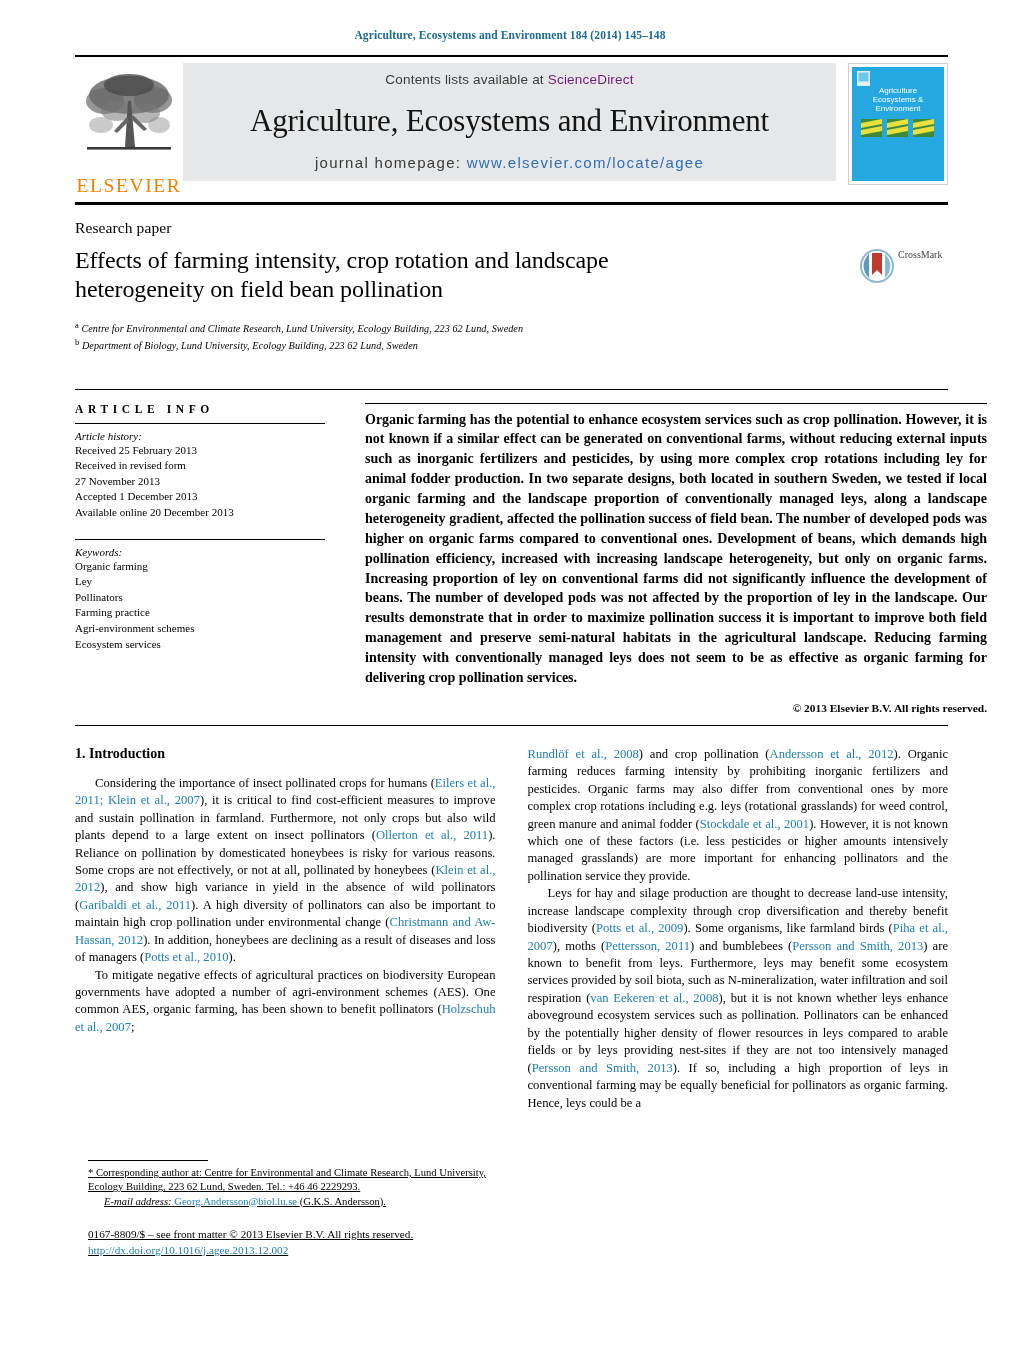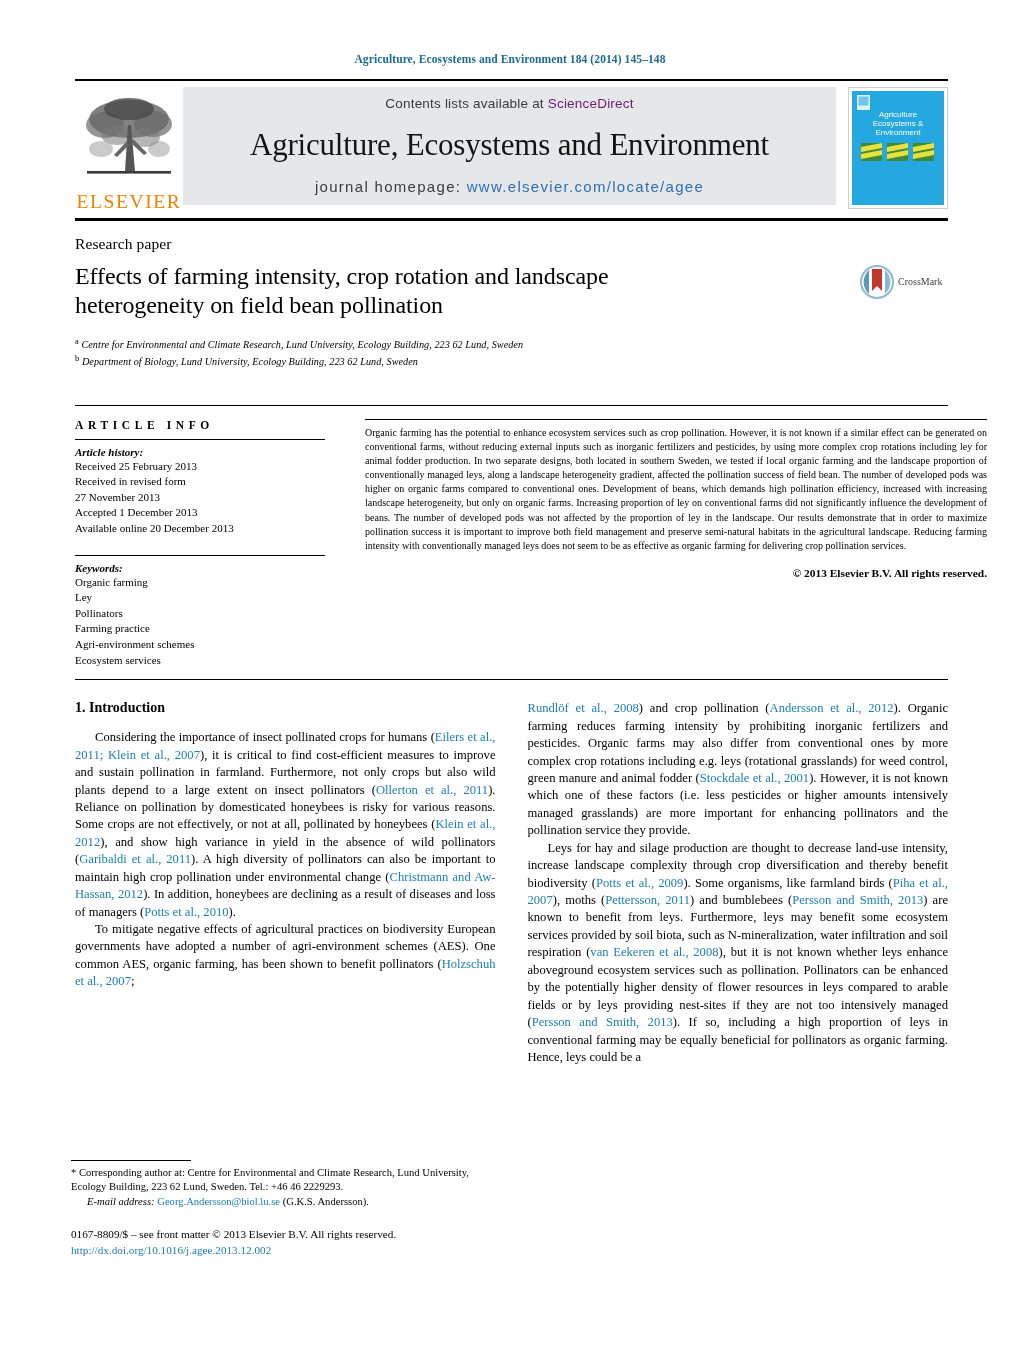--- a/index.html
+++ b/index.html
@@ -23,21 +23,21 @@
     box-sizing: border-box;
   }
 
   
   .running-head {
     text-align: center;
     color: #1b6a92;
     font-size: 11.5px;
     font-weight: bold;
     letter-spacing: 0.1px;
-    padding-top: 53px;
+    padding-top: 29px;
   }
 
   
   .masthead {
     margin: 14px 72px 0 75px;
     border-top: 2.2px solid #000;
     padding-top: 6px;
     display: flex;
     align-items: flex-start;
     gap: 0;
@@ -48,21 +48,21 @@
     flex: 0 0 108px;
     padding-top: 4px;
     text-align: center;
   }
   .tree-svg { display:block; margin: 0 auto; }
   .elsevier-word {
     font-family: "Liberation Serif", serif;
     color: #f08000;
     font-size: 19.5px;
     letter-spacing: 1.6px;
-    margin-top: 9px;
+    margin-top: 17px;
     line-height: 1;
   }
   .journal-band {
     flex: 1 1 auto;
     background: #e6e7e8;
     height: 118px;
     display: flex;
     flex-direction: column;
     justify-content: space-between;
     align-items: center;
@@ -137,21 +137,21 @@
     line-height: 1.42;
     letter-spacing: 0.05px;
   }
   .affil sup { font-style: normal; }
   .crossmark {
     position: absolute;
     right: 0;
     top: 30px;
     width: 88px;
     display: flex;
-    align-items: center;
+    align-items: flex-start;
     gap: 4px;
   }
   .crossmark-label {
     font-family: "Liberation Serif", serif;
     font-size: 10px;
     color: #444;
   }
 
   
   .rule-mid {
@@ -169,33 +169,34 @@
     font-family: "Liberation Serif", serif;
     font-size: 11.5px;
     font-weight: bold;
     letter-spacing: 4.6px;
     margin-bottom: 8px;
   }
   .hr-thin { border-top: 1.1px solid #000; margin-bottom: 6px; }
   .info-sub {
     font-size: 11px;
     font-style: italic;
-    font-weight: bold;
+    font-weight: normal;
     margin-bottom: 1px;
   }
   .info-line {
     font-size: 11px;
     line-height: 1.42;
   }
   .info-gap { height: 18px; }
   .abstract-body {
-    font-size: 10px;
+    font-size: 14px;
     line-height: 1.42;
     text-align: justify;
     hyphens: none;
+    font-weight: bold;
   }
   .copyright {
     text-align: right;
     font-size: 11.4px;
     font-weight: bold;
     margin-top: 14px;
   }
   .rule-after-abs {
     margin: 11px 72px 0 75px;
     border-top: 1.6px solid #000;
@@ -221,23 +222,24 @@
     text-indent: 20px;
     hyphens: none;
   }
   .para + .para { margin-top: 0; }
   .ref { color: #1b7fb0; }
   .link { color: #1b7fb0; }
 
   
   .footnote-area {
     position: absolute;
-    left: 71px;
+    left: 88px;
     top: 1160px;
     width: 408px;
+    text-decoration: underline;
   }
   .foot-rule {
     border-top: 1.1px solid #000;
     width: 120px;
     margin-bottom: 5px;
   }
   .foot-text {
     font-size: 10.6px;
     line-height: 1.36;
   }

